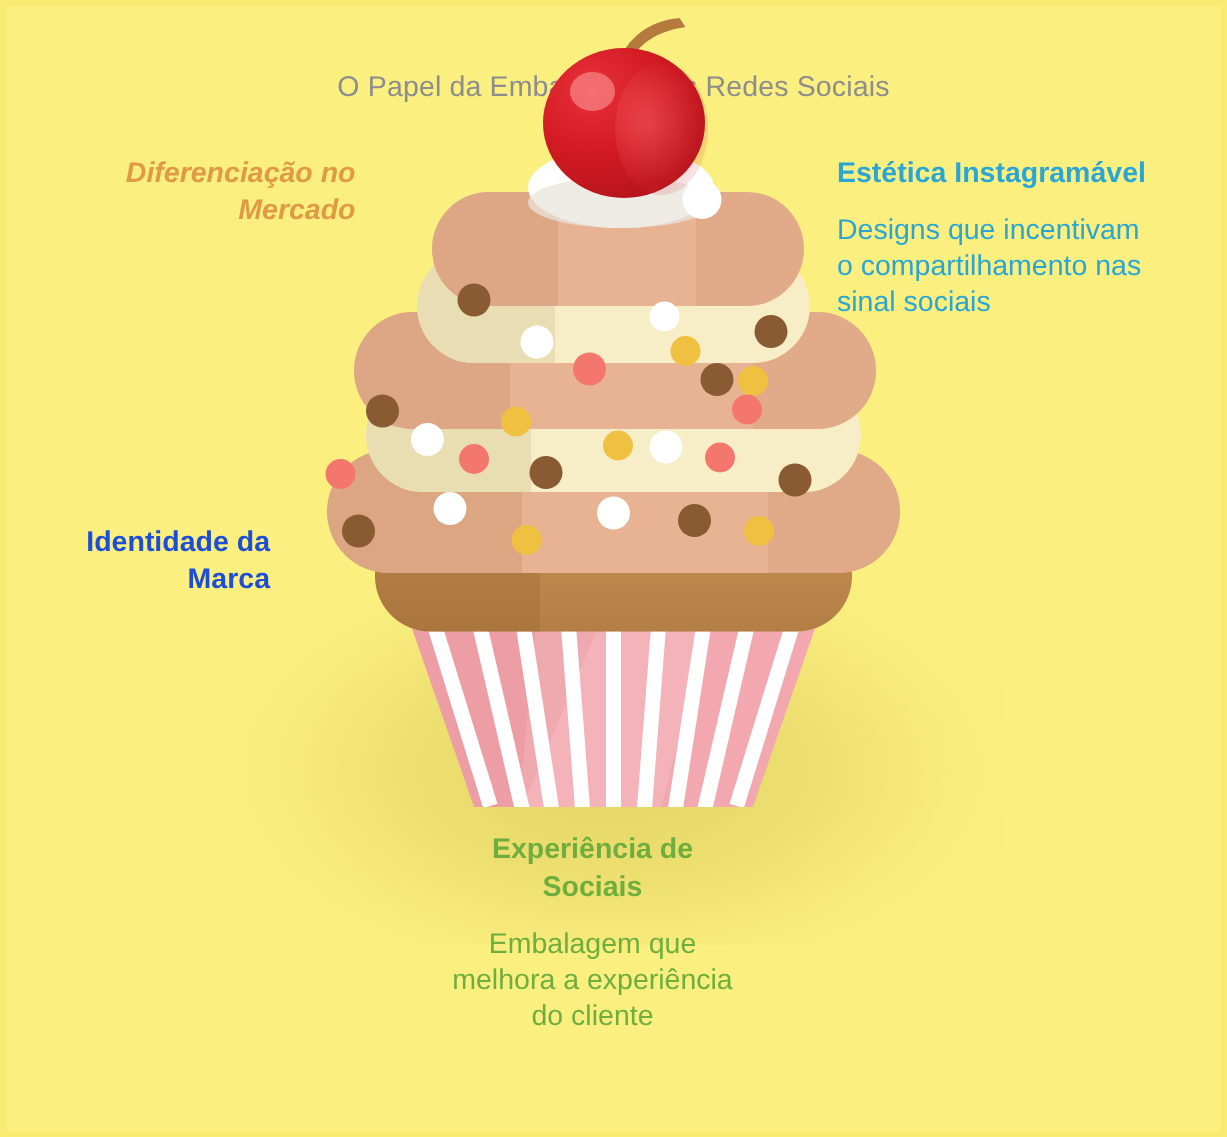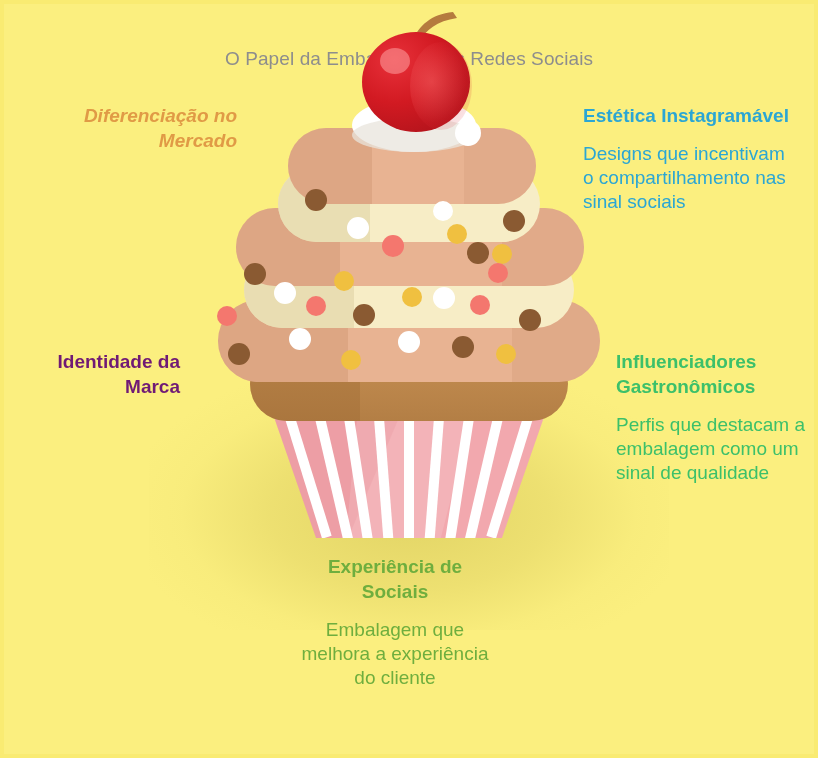--- a/index.html
+++ b/index.html
@@ -66,21 +66,21 @@
     font-weight: 400;
     line-height: 24px;
     margin: 14px 0 0 0;
   }
   .block.left  { text-align: right; }
   .block.right { text-align: left;  }
   .block.center{ text-align: center;}
 
   
   #block-diferenciacao { left: 37px;  top: 103px; width: 200px; }
-  #block-estetica      { left: 583px; top: 103px; width: 210px; }
+  #block-estetica      { left: 558px; top: 103px; width: 210px; }
   #block-identidade    { left: 18px;  top: 349px; width: 162px; }
   #block-influenciadores{left: 616px; top: 349px; width: 190px; }
   #block-unboxing      { left: 295px; top: 554px; width: 200px; }
 
   
   #cupcake {
     position: absolute;
     left: 212px;
     top: 104px;
     width: 394px;
@@ -284,27 +284,23 @@
 
   <div class="block left" id="block-diferenciacao" style="color: rgb(224, 154, 70); font-style: italic;">
     <p class="b-title">Diferenciação no Mercado</p>
   </div>
 
   <div class="block right" id="block-estetica" style="color: rgb(43, 166, 212);">
     <p class="b-title">Estética Instagramável</p>
     <p class="b-body">Designs que incentivam o compartilhamento nas sinal sociais</p>
   </div>
 
-  <div class="block left" id="block-identidade" style="color: #701a75;">
+  <div class="block left" id="block-identidade" style="color: #1d4ed8;">
     <p class="b-title">Identidade da Marca</p>
   </div>
 
-  <div class="block right" id="block-influenciadores" style="color: rgb(60, 192, 106);">
-    <p class="b-title">Influenciadores Gastronômicos</p>
-    <p class="b-body">Perfis que destacam a embalagem como um sinal de qualidade</p>
-  </div>
 
   <div class="block center" id="block-unboxing" style="color: rgb(111, 174, 62);">
     <p class="b-title">Experiência de Sociais</p>
     <p class="b-body">Embalagem que melhora a experiência do cliente</p>
   </div>
 
 </div>
 
 </body></html>

